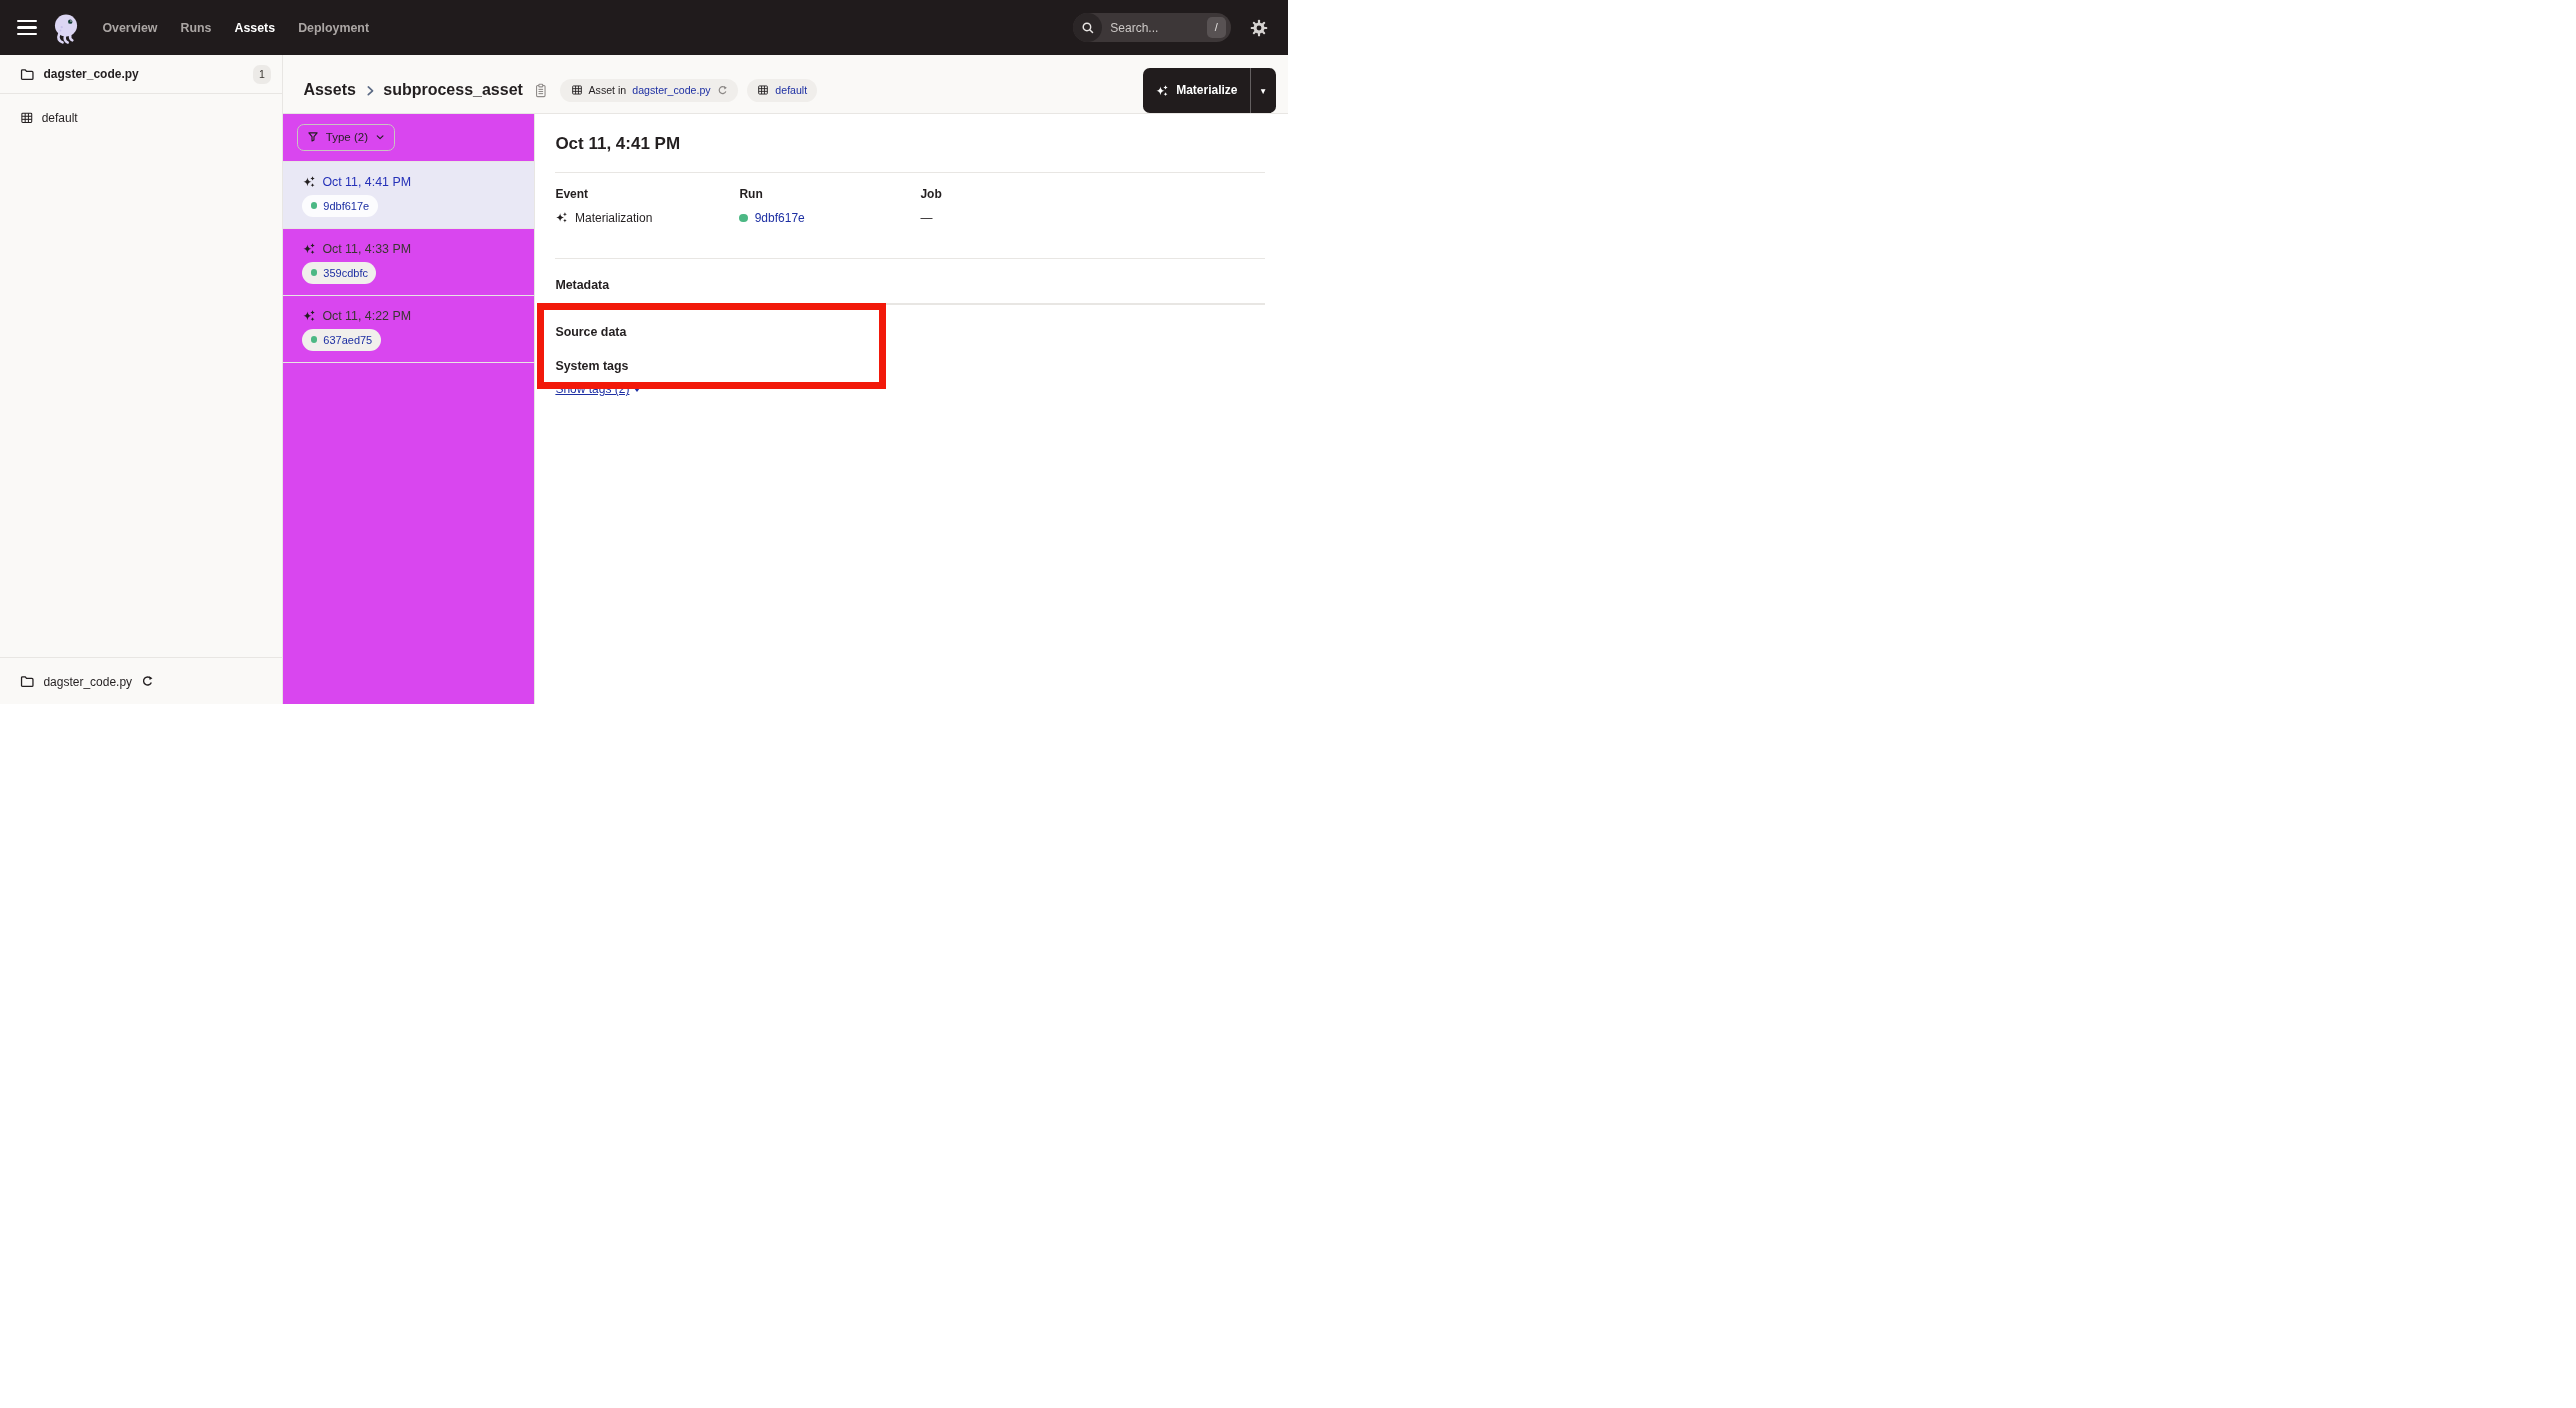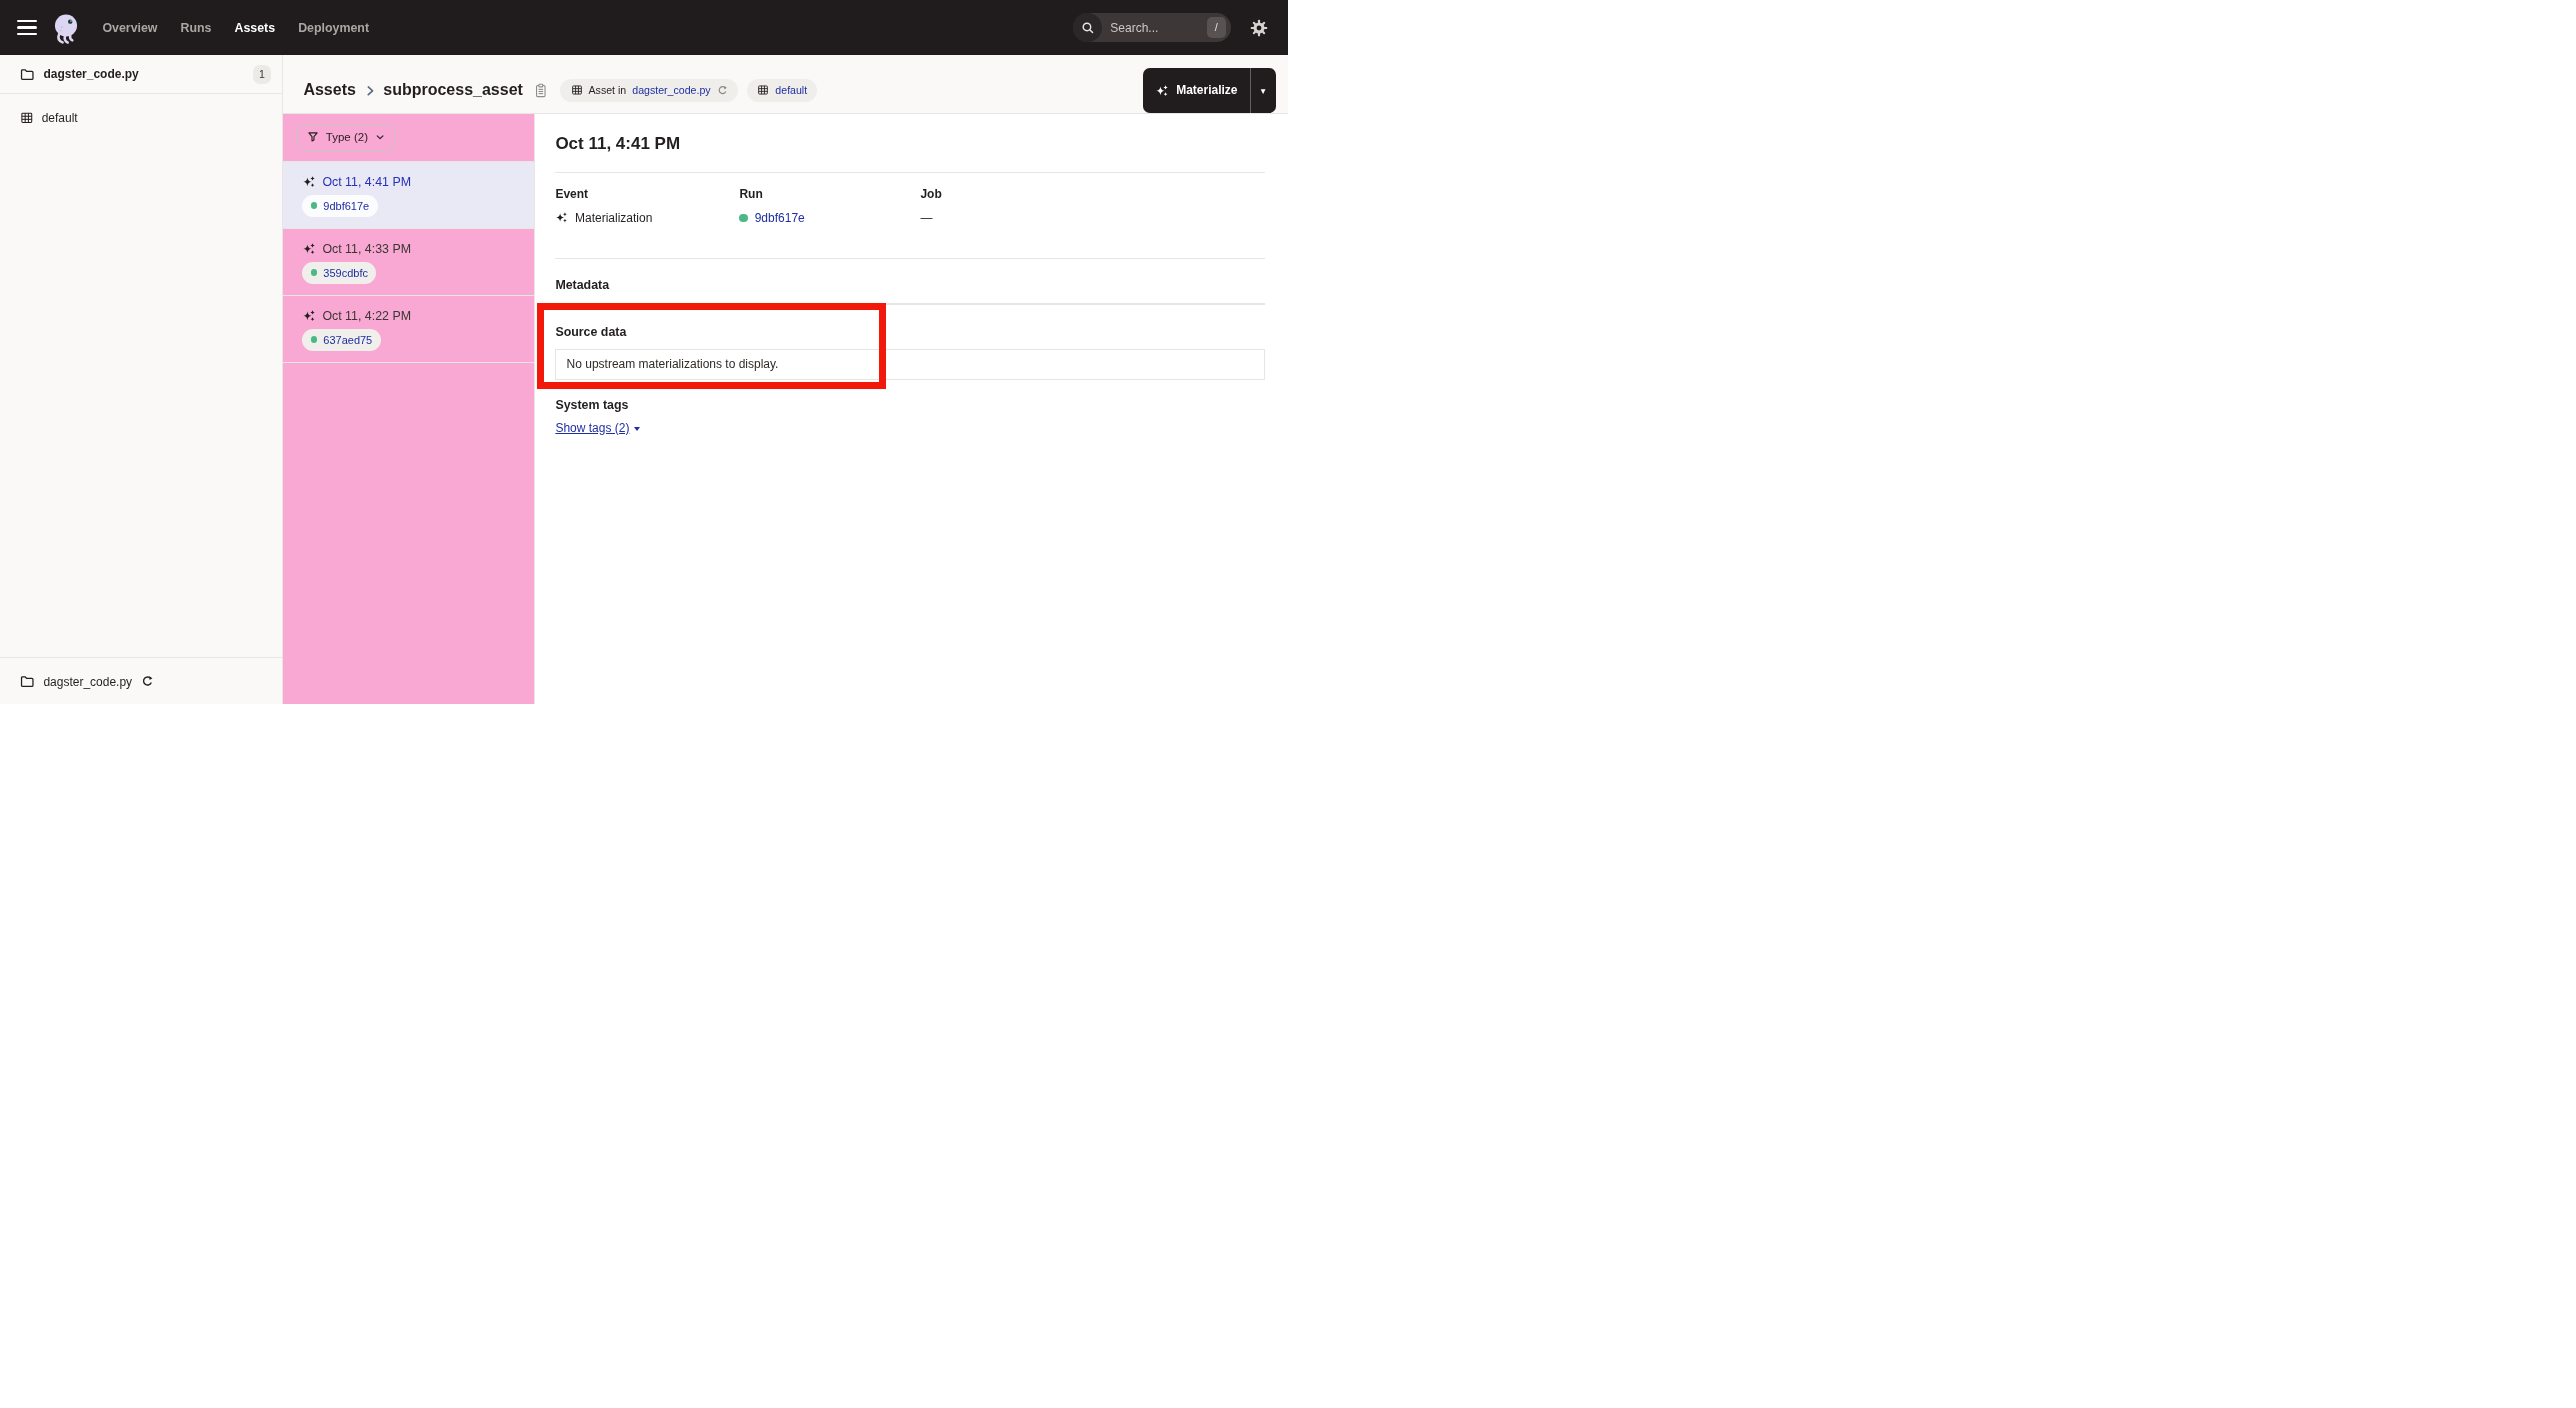--- a/index.html
+++ b/index.html
@@ -46,21 +46,21 @@
   .mat-main { display:flex; align-items:center; gap:7.7px; padding:0 12px; font-size:12px; font-weight:600; }
   .mat-divider { width:0.9px; background:rgba(255,255,255,.3); }
   .mat-caret { width:25.6px; display:flex; align-items:center; justify-content:center; }
   .tabs-row { display:flex; align-items:flex-end; height:61px; padding:0 12px 0 20.4px; }
   .tab { margin-right:21px; padding-bottom:12px; font-size:12px; font-weight:600; color:#36322E; cursor:pointer; }
   .tab.active { color:#4846D6; border-bottom:1.7px solid #4846D6; padding-bottom:10.2px; }
   .timer { margin-left:auto; display:flex; align-items:center; gap:7.7px; color:#96918E; font-size:11.5px; padding-bottom:12px; }
 
   
   .content { flex:1; display:flex; min-height:0; }
-  .event-col { width:252px; flex-shrink:0; border-right:0.9px solid #E8E6E3; background:#f9a8d4; }
+  .event-col { width:252px; flex-shrink:0; border-right:0.9px solid #E8E6E3; background:#d946ef; }
   .filter-bar { height:48px; border-bottom:0.9px solid #E8E6E3; display:flex; align-items:center; padding:0 13.6px; }
   .type-btn { height:27px; border:0.9px solid #C9C5C1; border-radius:6.8px; background:transparent; display:inline-flex; align-items:center; gap:6.8px; padding:0 9.4px; font-size:11.5px; color:#231F20; cursor:pointer; }
   .event-row { height:67px; padding:12.8px 13.6px 0 19px; border-bottom:0.9px solid #E8E6E3; cursor:pointer; }
   .event-row.selected { background:#E9E8F5; }
   .row-date { display:flex; align-items:center; gap:6.8px; font-size:12.4px; color:#3A3631; font-weight:400; }
   .event-row.selected .row-date .date-text { color:#2531B8; }
   .run-pill { display:inline-flex; align-items:center; gap:6px; height:22px; padding:0 8.5px; border-radius:11px; background:#F1EFEC; font-size:11px; margin-top:6px; cursor:pointer; }
   .event-row.selected .run-pill { background:#FCFCFE; }
   .green-dot { width:6.8px; height:6.8px; border-radius:50%; background:#4CB884; }
   .run-link { color:#1D2FA3; }
@@ -337,23 +337,20 @@
           </div>
         </div>
 
         <div class="hr2"></div>
 
         <div class="section-h">Metadata</div>
         <div class="meta-table">
         </div>
 
         <div class="section-h" style="margin-top:19px">Source data</div>
-        <div class="source-box">
-          <span>No upstream materializations to display.</span>
-        </div>
 
         <div class="section-h sys-h">System tags</div>
         <div class="show-tags">
           <span class="lbl">Show tags (2)</span>
           <span class="caret-sm"></span>
         </div>
       </div>
     </div>
   </div>
 </div>

